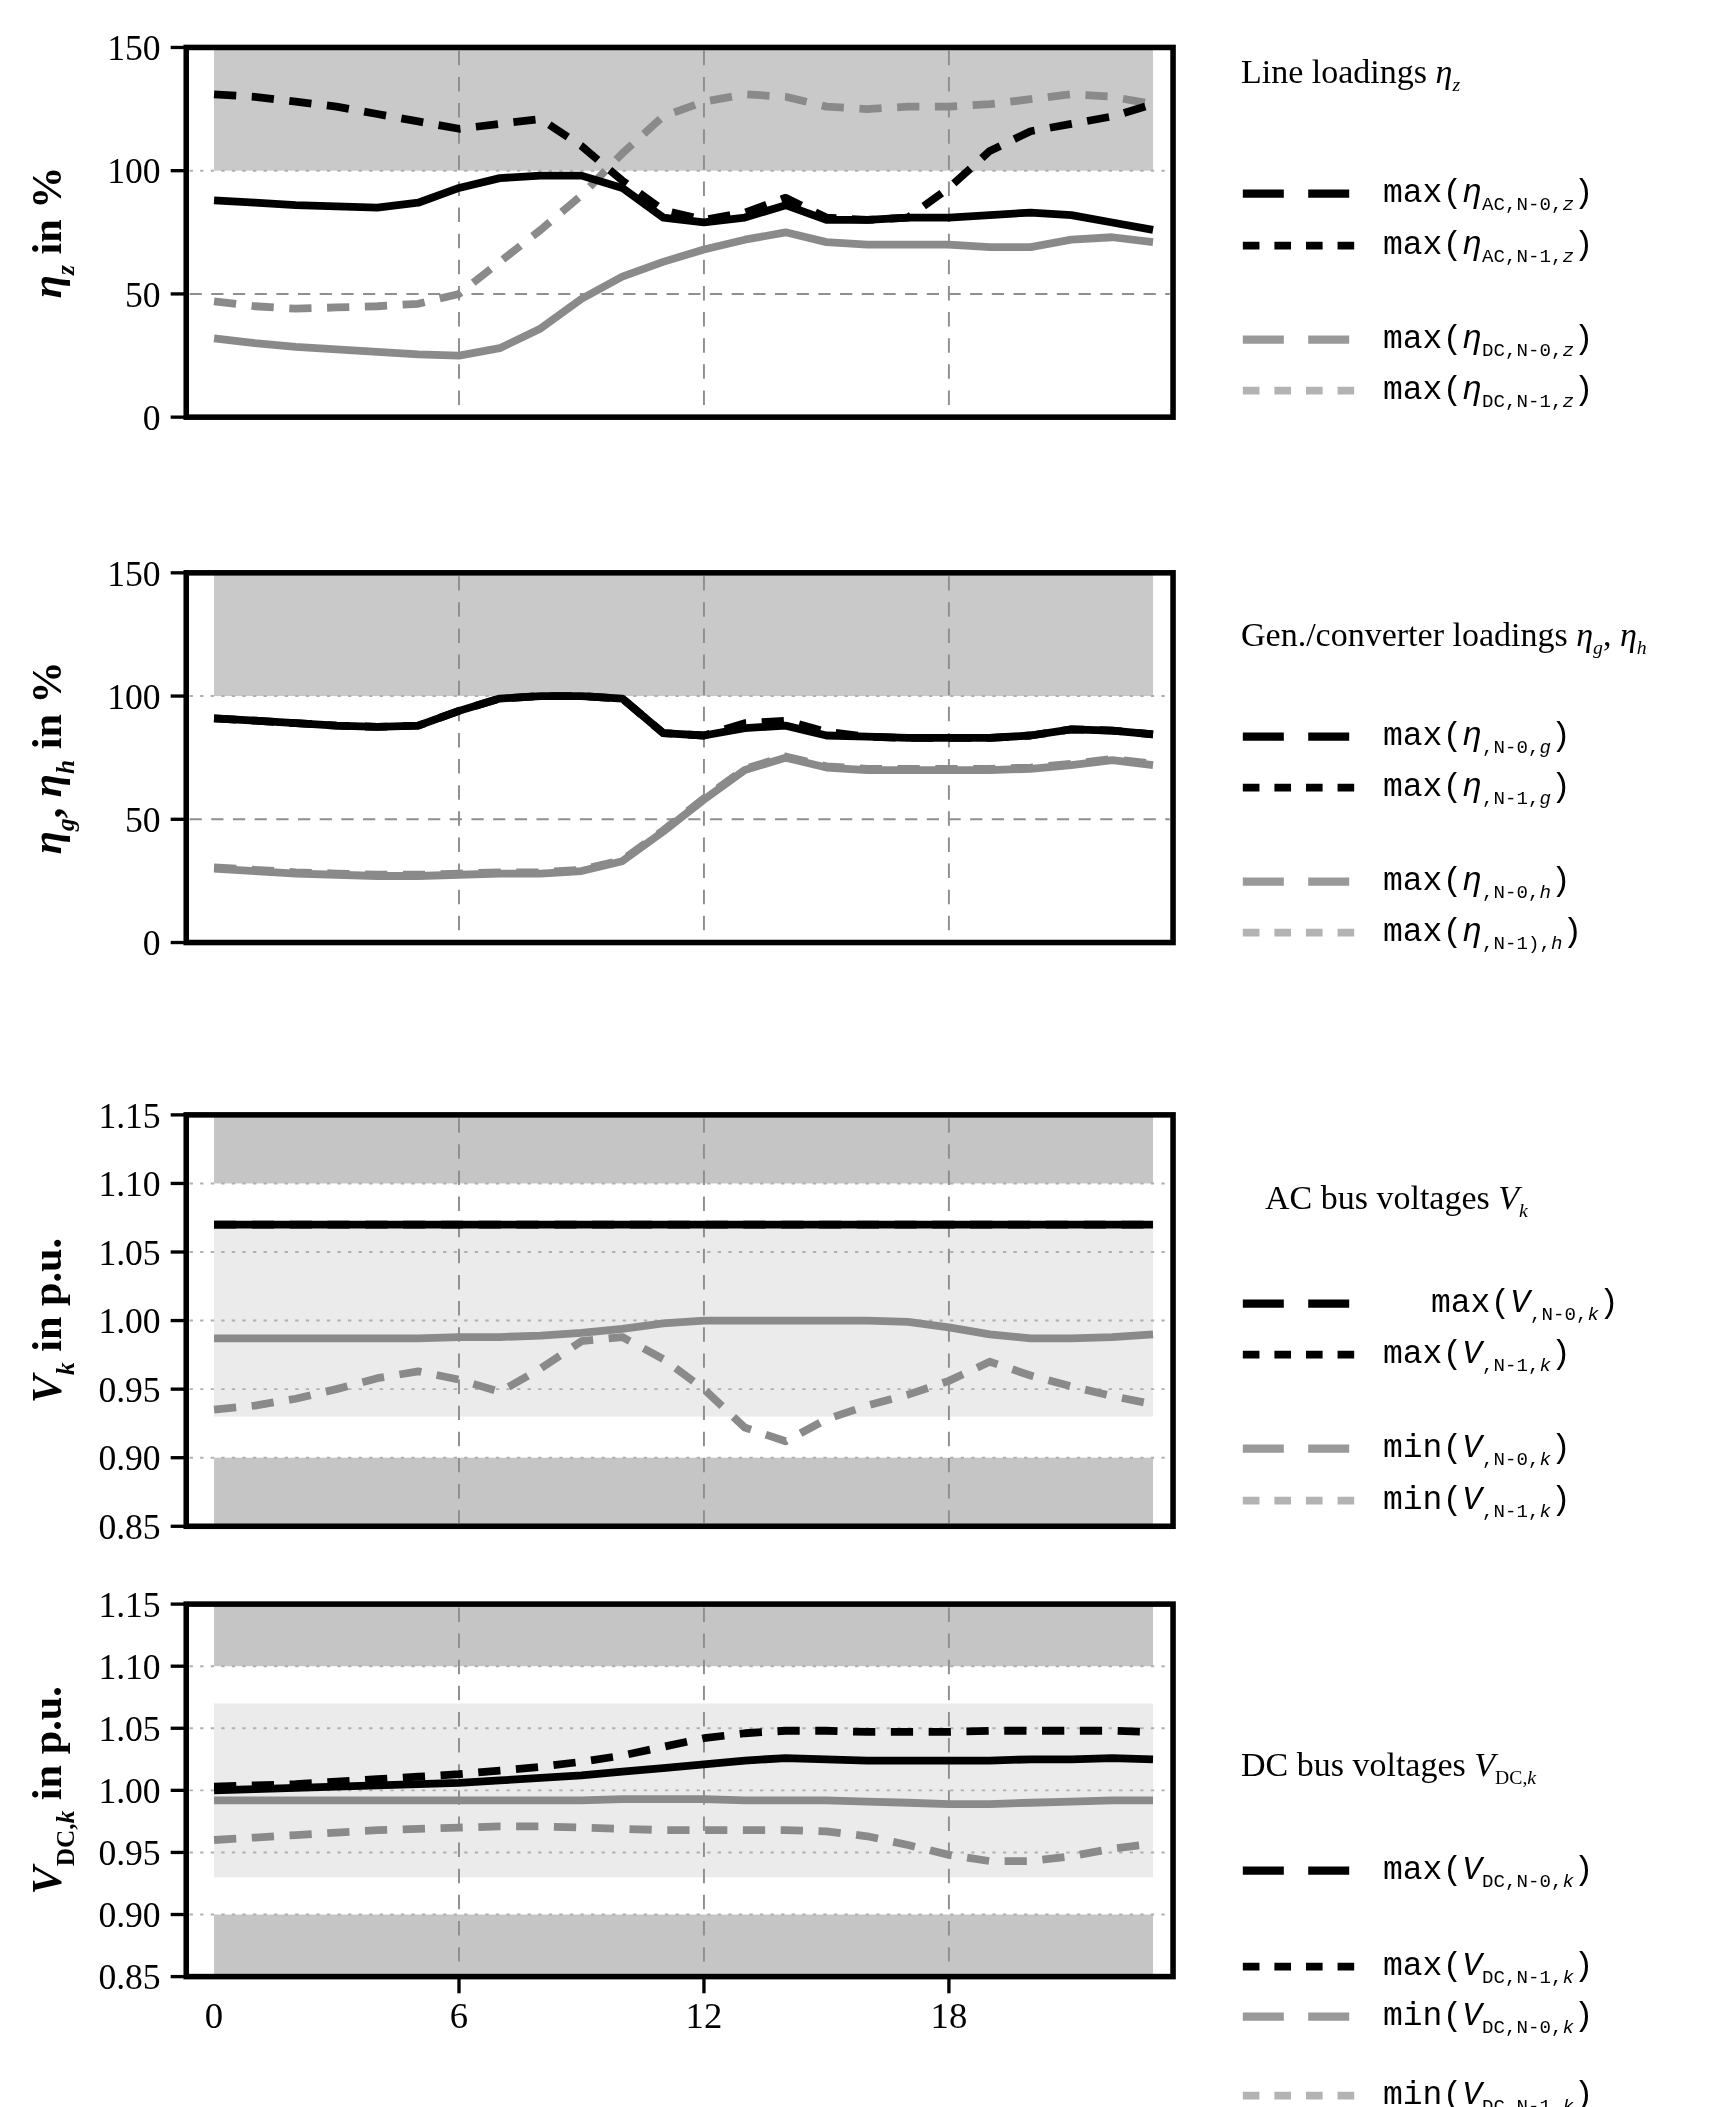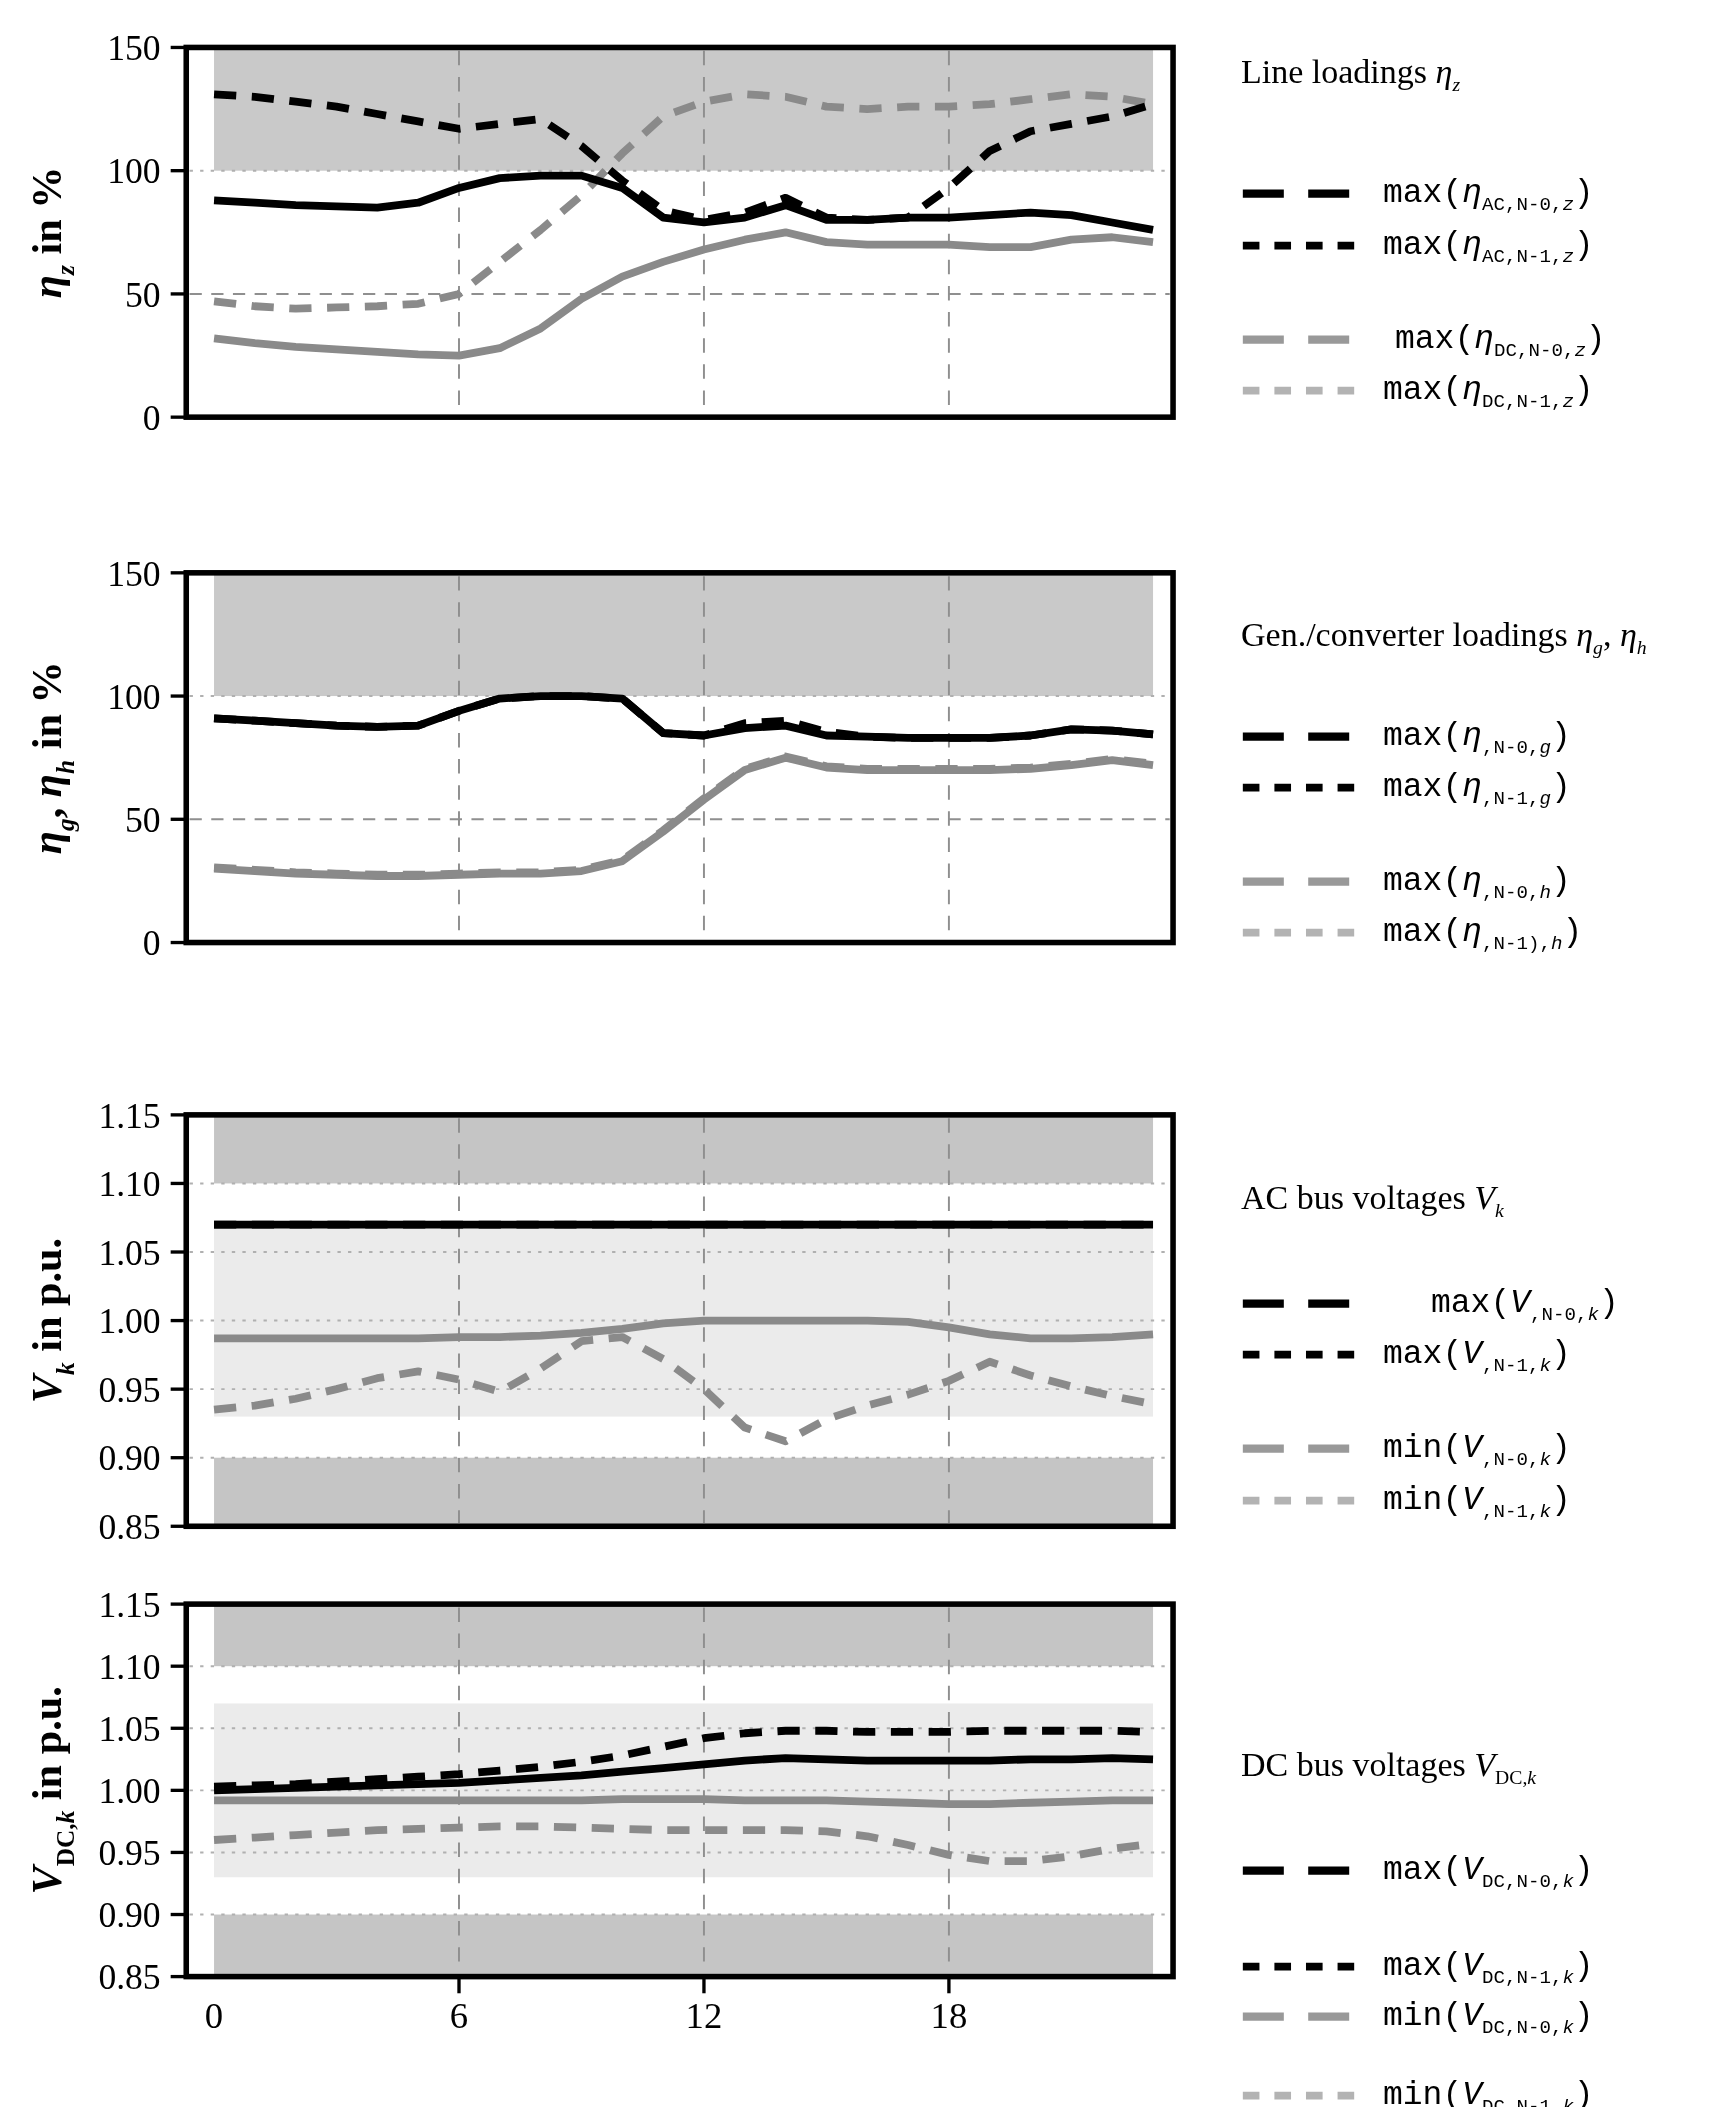--- a/index.html
+++ b/index.html
@@ -149,21 +149,21 @@
           <line x1="3" y1="12" x2="213" y2="12" stroke="#000000" stroke-width="15" stroke-dasharray="74 44"></line>
         </svg>
         <span class="lt">max(<i>η</i><sub>AC,N-0,<i>z</i></sub>)</span>
       </div>
       <div class="lg-item" style="top: 224px;">
         <svg viewBox="0 0 216 24">
           <line x1="3" y1="12" x2="213" y2="12" stroke="#000000" stroke-width="14" stroke-dasharray="30 27"></line>
         </svg>
         <span class="lt">max(<i>η</i><sub>AC,N-1,<i>z</i></sub>)</span>
       </div>
-      <div class="lg-item" style="top: 318px; gap: 12px;">
+      <div class="lg-item" style="top: 318px;">
         <svg viewBox="0 0 216 24">
           <line x1="3" y1="12" x2="213" y2="12" stroke="#999999" stroke-width="15" stroke-dasharray="74 44"></line>
         </svg>
         <span class="lt">max(<i>η</i><sub>DC,N-0,<i>z</i></sub>)</span>
       </div>
       <div class="lg-item" style="top: 369px;">
         <svg viewBox="0 0 216 24">
           <line x1="3" y1="12" x2="213" y2="12" stroke="#b3b3b3" stroke-width="14" stroke-dasharray="30 27"></line>
         </svg>
         <span class="lt">max(<i>η</i><sub>DC,N-1,<i>z</i></sub>)</span>
@@ -186,21 +186,21 @@
           <line x1="3" y1="12" x2="213" y2="12" stroke="#999999" stroke-width="15" stroke-dasharray="74 44"></line>
         </svg>
         <span class="lt">max(<i>η</i><sub>,N-0,<i>h</i></sub>)</span>
       </div>
       <div class="lg-item" style="top: 911px; align-items: center;">
         <svg viewBox="0 0 216 24">
           <line x1="3" y1="12" x2="213" y2="12" stroke="#b3b3b3" stroke-width="14" stroke-dasharray="30 27"></line>
         </svg>
         <span class="lt">max(<i>η</i><sub>,N-1),<i>h</i></sub>)</span>
       </div>
-      <div class="lg-title" style="top: 1179px;">AC bus voltages <i>V</i><sub><i>k</i></sub></div>
+      <div class="lg-title" style="top: 1179px; margin-left: 24px;">AC bus voltages <i>V</i><sub><i>k</i></sub></div>
       <div class="lg-item" style="top: 1282px; gap: 48px;">
         <svg viewBox="0 0 216 24">
           <line x1="3" y1="12" x2="213" y2="12" stroke="#000000" stroke-width="15" stroke-dasharray="74 44"></line>
         </svg>
         <span class="lt">max(<i>V</i><sub>,N-0,<i>k</i></sub>)</span>
       </div>
       <div class="lg-item" style="top: 1333px;">
         <svg viewBox="0 0 216 24">
           <line x1="3" y1="12" x2="213" y2="12" stroke="#000000" stroke-width="14" stroke-dasharray="30 27"></line>
         </svg>

